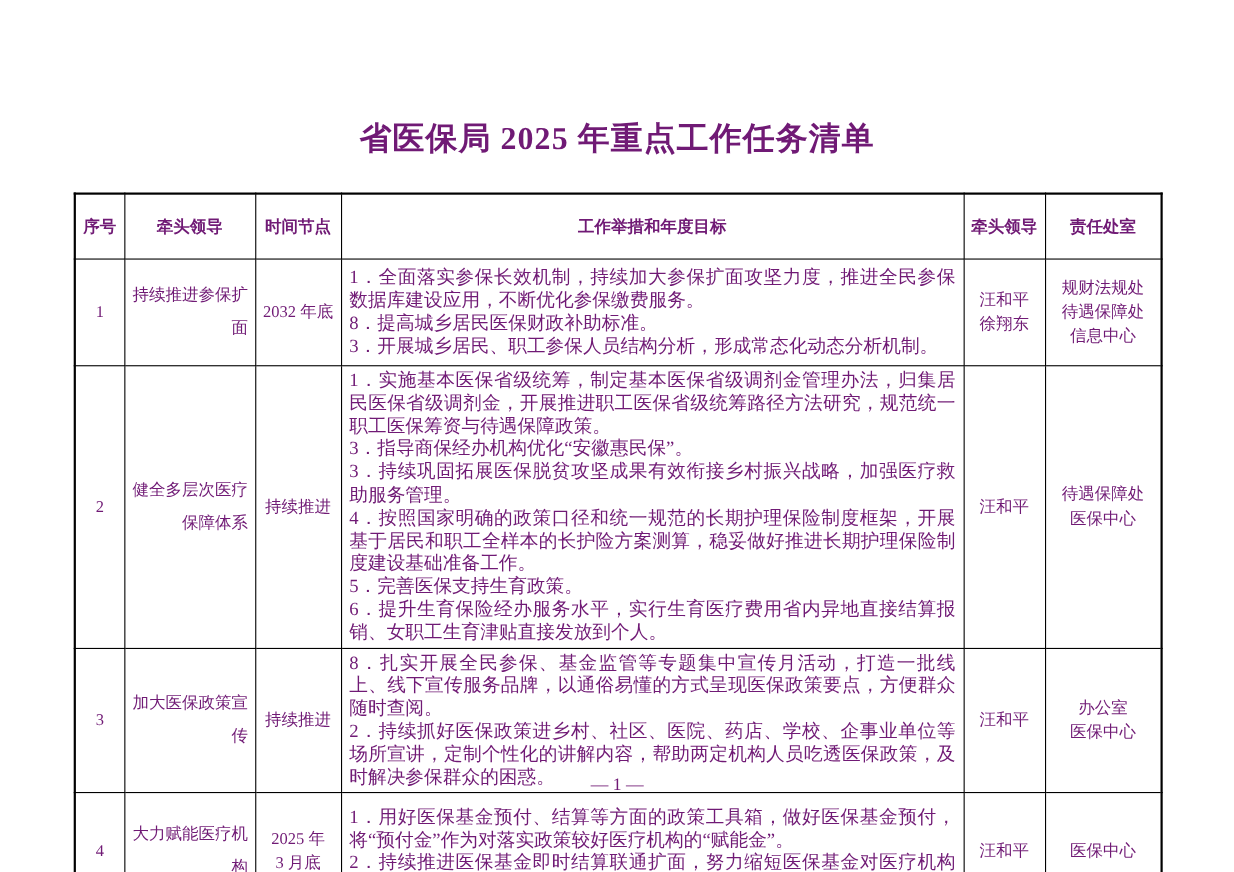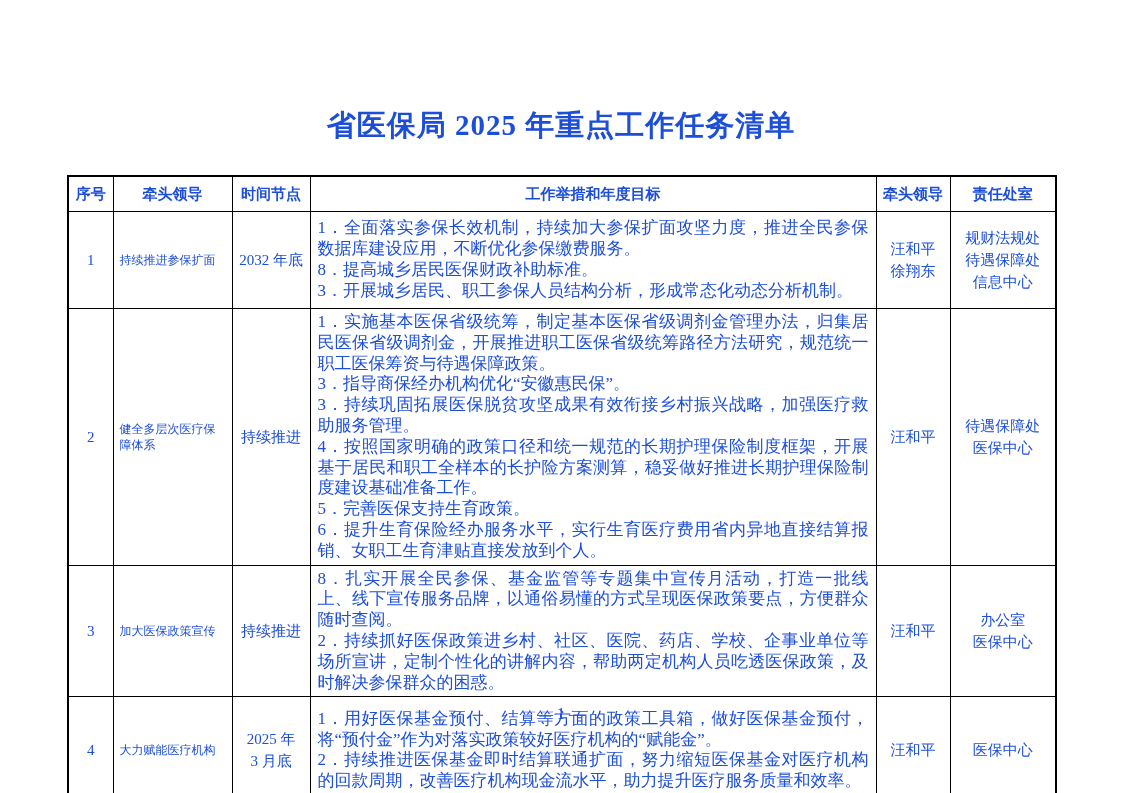--- a/index.html
+++ b/index.html
@@ -1,21 +1,21 @@
 <!DOCTYPE html>
 <html><head>
 <meta charset="utf-8">
 <style>
   html,body { margin:0; padding:0; background:#ffffff; }
   .page {
     position:relative;
     width:1122px;
     height:793px;
     background:#ffffff;
-    color:#1d4ed8;
+    color:#701a75;
     font-family:"Liberation Serif","DejaVu Serif",serif;
     overflow:hidden;
   }
   .doc-title {
     position:absolute;
     top:106px;
     left:0;
     width:100%;
     text-align:center;
     font-size:29px;
@@ -34,34 +34,34 @@
   }
   .task-table th, .task-table td {
     border:1px solid #000;
     overflow:hidden;
   }
   .task-table th {
     font-size:15px;
     font-weight:bold;
     height:34px;
     text-align:center;
-    padding:0 2px;
+    padding:12px 2px;
   }
   td.cell-no, td.cell-time, td.cell-leader, td.cell-office {
     text-align:center;
     vertical-align:middle;
     font-size:15px;
     line-height:22px;
     padding:0 2px;
   }
   td.cell-task {
-    text-align:left;
+    text-align:right;
     vertical-align:middle;
-    font-size:12px;
-    line-height:16px;
+    font-size:15px;
+    line-height:30px;
     padding:0 6px;
   }
   td.cell-measures {
     text-align:justify;
     vertical-align:middle;
     font-size:17px;
     line-height:20.8px;
     padding:3px 7px;
   }
   tr.row-1 > td { height:90px; }

